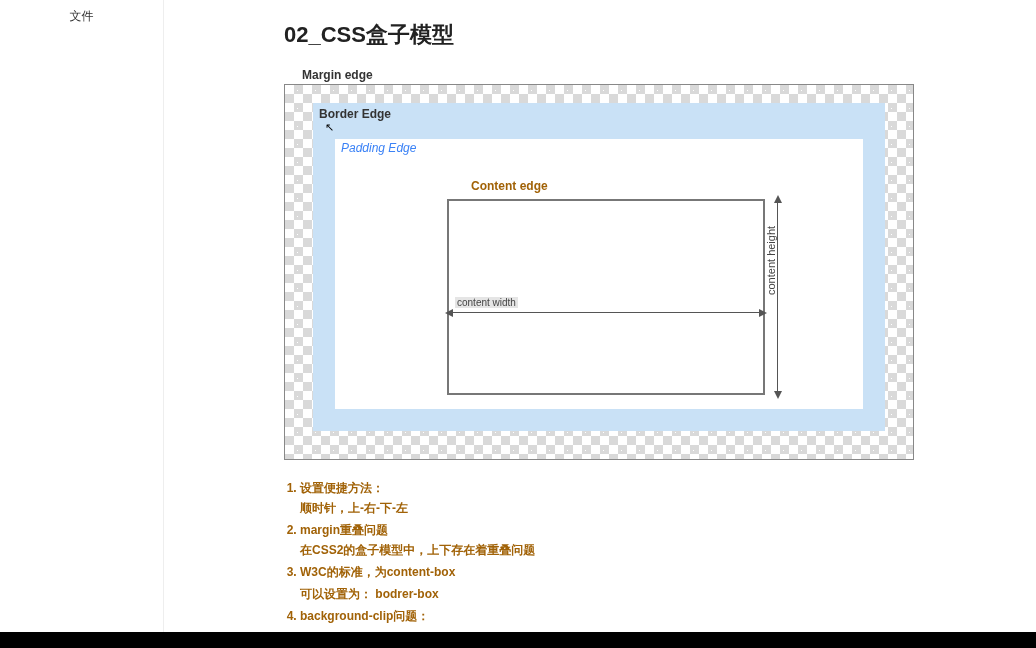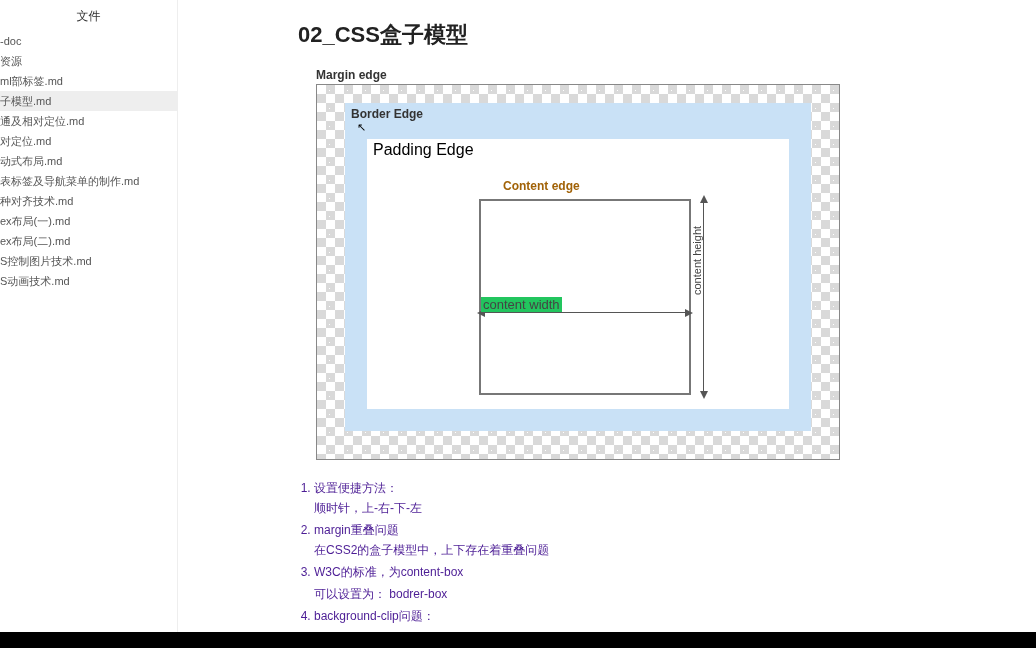--- a/index.html
+++ b/index.html
@@ -1,87 +1,71 @@
 <!DOCTYPE html>
 <html><head>
 <meta charset="utf-8">
 <style>
   * { box-sizing: border-box; margin: 0; padding: 0; }
   html, body { height: 100%; font-family: "Microsoft YaHei", sans-serif; font-size: 12px; color: #333; background: #fff; }
   .app { display: flex; height: 100%; }
-  .sidebar { width: 178px; border-right: 1px solid #eee; background: #fff; overflow: hidden; }
+  .sidebar { width: 164px; border-right: 1px solid #eee; background: #fff; overflow: hidden; }
   .sidebar-header { text-align: center; padding: 8px 0 6px; font-size: 12px; color: #333; }
   .file-list { list-style: none; }
   .file-item { padding: 2px 0 2px 0; font-size: 11px; color: #555; cursor: pointer; line-height: 16px; white-space: nowrap; overflow: hidden; }
   .file-item.selected { background: #eee; }
   .main { flex: 1; overflow-y: auto; padding: 20px 31px 40px 120px; background: #fff; }
   .title { font-size: 22px; font-weight: bold; color: #222; margin-bottom: 18px; }
   .diagram-wrap { margin: 0 0 18px 0; }
   .margin-label { font-size: 12px; font-weight: bold; color: #333; margin-left: 18px; margin-bottom: 2px; }
   .checker {
     position: relative;
-    width: 524px; height: 376px;
+    width: 630px; height: 376px;
     background-image:
       linear-gradient(45deg, #d9d9d9 25%, transparent 25%),
       linear-gradient(-45deg, #d9d9d9 25%, transparent 25%),
       linear-gradient(45deg, transparent 75%, #d9d9d9 75%),
       linear-gradient(-45deg, transparent 75%, #d9d9d9 75%);
     background-size: 18px 18px;
     background-position: 0 0, 0 9px, 9px -9px, -9px 0;
     border: 1px solid #888;
-    margin-left: 18px;
   }
   .border-box { position: absolute; left: 28px; top: 18px; right: 28px; bottom: 28px; background: #c9e1f6; }
   .border-label { position: absolute; left: 6px; top: 4px; font-size: 12px; font-weight: bold; color: #333; }
   .cursor-mark { position: absolute; left: 12px; top: 18px; font-size: 11px; color: #000; }
   .padding-box { position: absolute; left: 22px; top: 36px; right: 22px; bottom: 22px; background: #fff; }
-  .padding-label { position: absolute; left: 6px; top: 2px; font-size: 16px; color: #000000; }
+  .padding-label { position: absolute; left: 6px; top: 2px; font-size: 12px; color: #3b82f6; font-style: italic; }
   .content-zone { position: absolute; left: 112px; top: 40px; right: 18px; bottom: 14px; }
   .content-label { position: absolute; left: 24px; top: 0; font-size: 12px; font-weight: bold; color: #a16207; }
   .content-box { position: absolute; left: 0; top: 20px; right: 80px; bottom: 0; border: 2px solid #777; }
   .w-arrow { position: absolute; left: 0; right: 0; top: 58%; }
   .w-line { position: absolute; left: -2px; right: -2px; top: 0; height: 0; border-top: 1px solid #555; }
   .w-line::before, .w-line::after { content: ""; position: absolute; top: -4px; width: 0; height: 0; border-top: 4px solid transparent; border-bottom: 4px solid transparent; }
   .w-line::before { left: -2px; border-right: 8px solid #555; }
   .w-line::after { right: -2px; border-left: 8px solid #555; }
-  .w-text { position: absolute; left: 0; top: -15px; background: #22c55e; padding: 0 2px; font-size: 13px; color: #444; }
+  .w-text { position: absolute; left: 6px; top: -15px; background: #e5e5e5; padding: 0 2px; font-size: 10px; color: #444; }
   .h-arrow { position: absolute; top: 20px; bottom: 0; right: 68px; }
   .h-line { position: absolute; top: -2px; bottom: -2px; left: 0; width: 0; border-left: 1px solid #555; }
   .h-line::before, .h-line::after { content: ""; position: absolute; left: -4px; width: 0; height: 0; border-left: 4px solid transparent; border-right: 4px solid transparent; }
   .h-line::before { top: -2px; border-bottom: 8px solid #555; }
   .h-line::after { bottom: -2px; border-top: 8px solid #555; }
   .h-text { position: absolute; left: -6px; top: 50%; transform: translateY(-50%) rotate(-90deg); transform-origin: left center; background: #fff; padding: 0 2px; font-size: 11px; color: #444; white-space: nowrap; }
-  .notes { font-size: 12px; color: #4c1d95; }
+  .notes { font-size: 12px; color: #a16207; font-weight: bold; }
   .notes ol { list-style: decimal; padding-left: 16px; }
   .notes li { margin-bottom: 2px; line-height: 20px; }
   .sub { margin-left: 0; padding-left: 0; line-height: 20px; margin-bottom: 2px; }
   .bottom-bar { position: fixed; left: 0; right: 0; bottom: 0; height: 16px; background: #000; }
 </style>
 </head>
 <body>
 
 <div class="app">
 
   <aside class="sidebar">
     <div class="sidebar-header">文件</div>
-    <ul class="file-list" id="file-list">
-        <li class="file-item">-doc</li>
-        <li class="file-item">资源</li>
-        <li class="file-item">ml部标签.md</li>
-        <li class="file-item selected">子模型.md</li>
-        <li class="file-item">通及相对定位.md</li>
-        <li class="file-item">对定位.md</li>
-        <li class="file-item">动式布局.md</li>
-        <li class="file-item">表标签及导航菜单的制作.md</li>
-        <li class="file-item">种对齐技术.md</li>
-        <li class="file-item">ex布局(一).md</li>
-        <li class="file-item">ex布局(二).md</li>
-        <li class="file-item">S控制图片技术.md</li>
-        <li class="file-item">S动画技术.md</li>
-      </ul>
   </aside>
 
   <main class="main">
     <h1 class="title">02_CSS盒子模型</h1>
 
     <div class="diagram-wrap">
       <div class="margin-label">Margin edge</div>
       <div class="checker">
         <div class="border-box">
           <div class="border-label">Border Edge</div>

